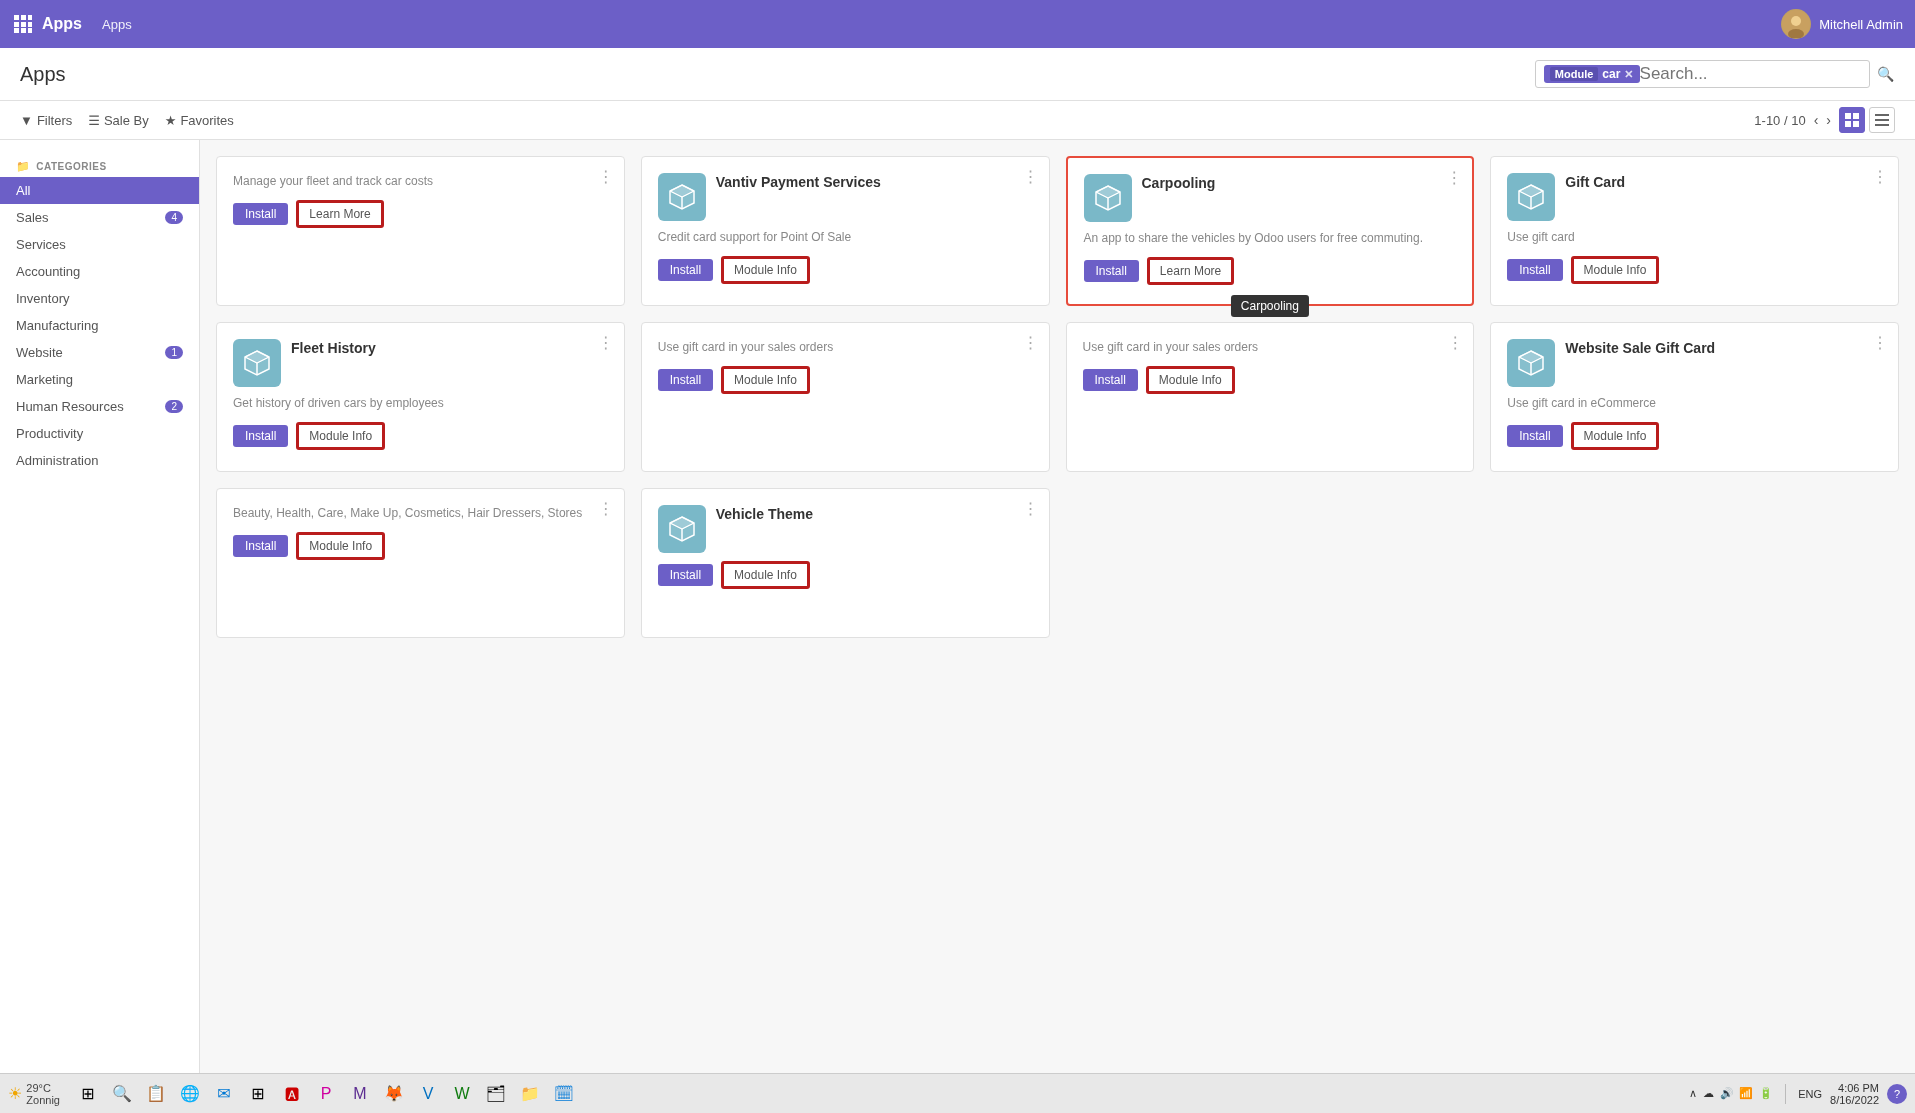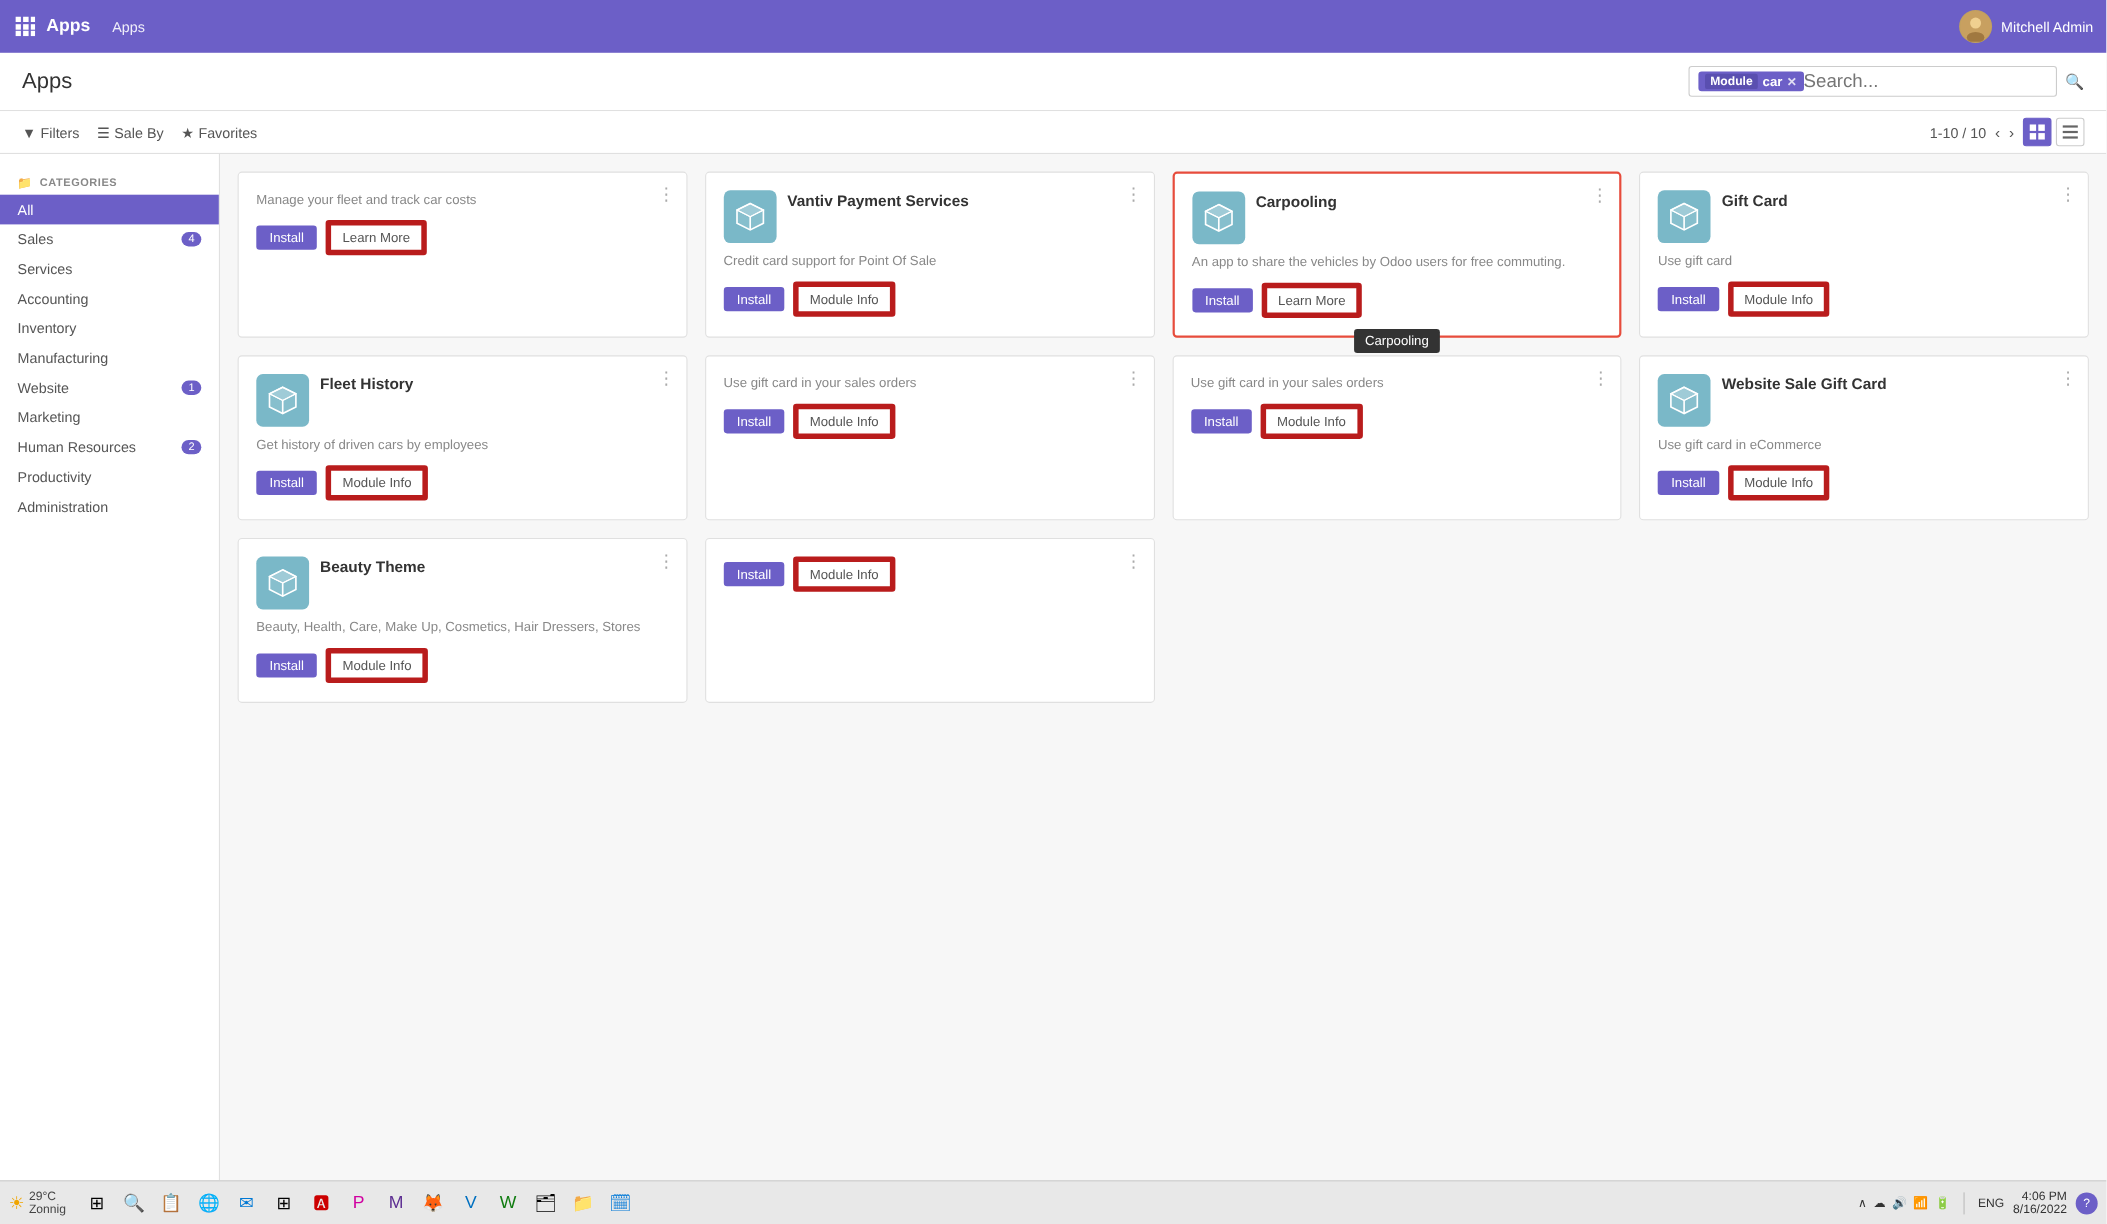--- a/index.html
+++ b/index.html
@@ -71,21 +71,21 @@
     .app-card.highlighted { border: 2px solid #e74c3c; }
     .app-card-header { display: flex; align-items: flex-start; gap: 10px; margin-bottom: 8px; }
     .app-icon { width: 48px; height: 48px; border-radius: 6px; background: #5b8fa8; display: flex; align-items: center; justify-content: center; flex-shrink: 0; }
     .app-icon.dark-blue { background: #4a6fa5; }
     .app-icon svg { width: 28px; height: 28px; fill: white; }
     .app-icon-box { width: 48px; height: 48px; border-radius: 6px; background: #7bb8c8; display: flex; align-items: center; justify-content: center; flex-shrink: 0; }
     .app-title { font-size: 14px; font-weight: 600; color: #333; line-height: 1.3; }
     .app-desc { font-size: 12px; color: #888; line-height: 1.4; margin-bottom: 10px; flex: 1; }
     .app-actions { display: flex; gap: 8px; align-items: center; }
     .btn-install { background: #6c5fc7; color: white; border: none; border-radius: 3px; padding: 4px 12px; font-size: 12px; cursor: pointer; }
-    .btn-secondary { background: white; color: #555; border: 5px solid #b91c1c; border-radius: 3px; padding: 4px 10px; font-size: 12px; cursor: pointer; }
+    .btn-secondary { background: white; color: #555; border: 3px solid #b91c1c; border-radius: 3px; padding: 4px 10px; font-size: 12px; cursor: pointer; }
     .card-menu-icon { position: absolute; top: 10px; right: 10px; cursor: pointer; color: #aaa; font-size: 16px; }
 
     
     .tooltip-box {
       position: absolute;
       bottom: -32px;
       left: 50%;
       transform: translateX(-50%);
       background: #333;
       color: white;
@@ -377,42 +377,42 @@
               </div>
             </div>
             <div class="app-desc">Use gift card in eCommerce</div>
             <div class="app-actions" style="position: relative;">
               <button class="btn-install">Install</button>
               <button class="btn-secondary">Module Info</button>
             </div>
           </div>
           <div class="app-card" style="position: relative;">
             <span class="card-menu-icon">⋮</span>
-            <div class="app-card-header">
-              <div class="app-icon-box" style="width: 48px; height: 48px; border-radius: 6px; background: rgb(122, 184, 200); display: flex; align-items: center; justify-content: center; flex-shrink: 0;">
-                <svg viewBox="0 0 32 32" width="32" height="32" fill="none" xmlns="http://www.w3.org/2000/svg">
-      <polygon points="16,4 28,10 28,22 16,28 4,22 4,10" stroke="white" stroke-width="1.5" fill="rgba(255,255,255,0.1)"></polygon>
-      <polygon points="16,4 28,10 16,16 4,10" stroke="white" stroke-width="1" fill="rgba(255,255,255,0.2)"></polygon>
-      <line x1="16" y1="16" x2="16" y2="28" stroke="white" stroke-width="1.5"></line>
-      <line x1="4" y1="10" x2="16" y2="16" stroke="white" stroke-width="1"></line>
-      <line x1="28" y1="10" x2="16" y2="16" stroke="white" stroke-width="1"></line>
-    </svg>
-              </div>
-              <div style="flex: 1 1 0%;">
-                <div class="app-title">Beauty Theme</div>
-              </div>
-            </div>
             <div class="app-desc">Beauty, Health, Care, Make Up, Cosmetics, Hair Dressers, Stores</div>
             <div class="app-actions" style="position: relative;">
               <button class="btn-install">Install</button>
               <button class="btn-secondary">Module Info</button>
             </div>
           </div>
           <div class="app-card" style="position: relative;">
             <span class="card-menu-icon">⋮</span>
+            <div class="app-card-header">
+              <div class="app-icon-box" style="width: 48px; height: 48px; border-radius: 6px; background: rgb(122, 184, 200); display: flex; align-items: center; justify-content: center; flex-shrink: 0;">
+                <svg viewBox="0 0 32 32" width="32" height="32" fill="none" xmlns="http://www.w3.org/2000/svg">
+      <polygon points="16,4 28,10 28,22 16,28 4,22 4,10" stroke="white" stroke-width="1.5" fill="rgba(255,255,255,0.1)"></polygon>
+      <polygon points="16,4 28,10 16,16 4,10" stroke="white" stroke-width="1" fill="rgba(255,255,255,0.2)"></polygon>
+      <line x1="16" y1="16" x2="16" y2="28" stroke="white" stroke-width="1.5"></line>
+      <line x1="4" y1="10" x2="16" y2="16" stroke="white" stroke-width="1"></line>
+      <line x1="28" y1="10" x2="16" y2="16" stroke="white" stroke-width="1"></line>
+    </svg>
+              </div>
+              <div style="flex: 1 1 0%;">
+                <div class="app-title">Vehicle Theme</div>
+              </div>
+            </div>
             <div class="app-actions" style="position: relative;">
               <button class="btn-install">Install</button>
               <button class="btn-secondary">Module Info</button>
             </div>
           </div>
         </div>
     </div>
   </div>
 </div>
 

